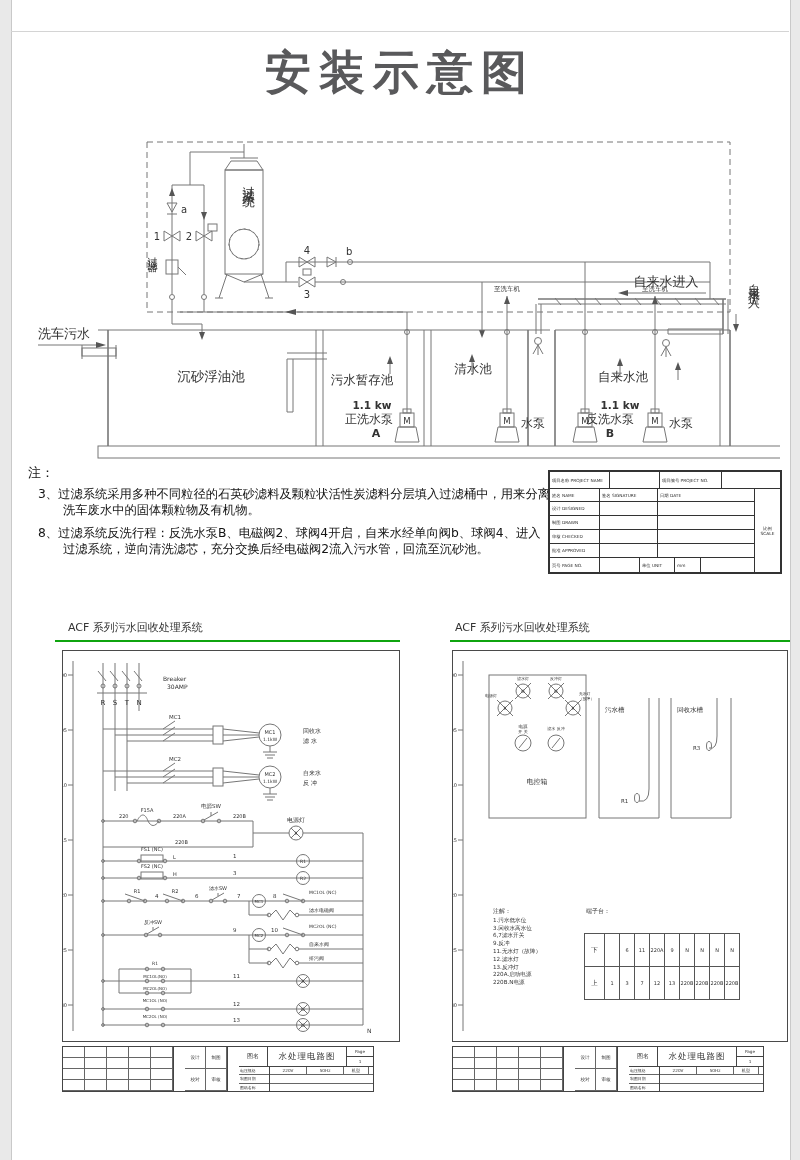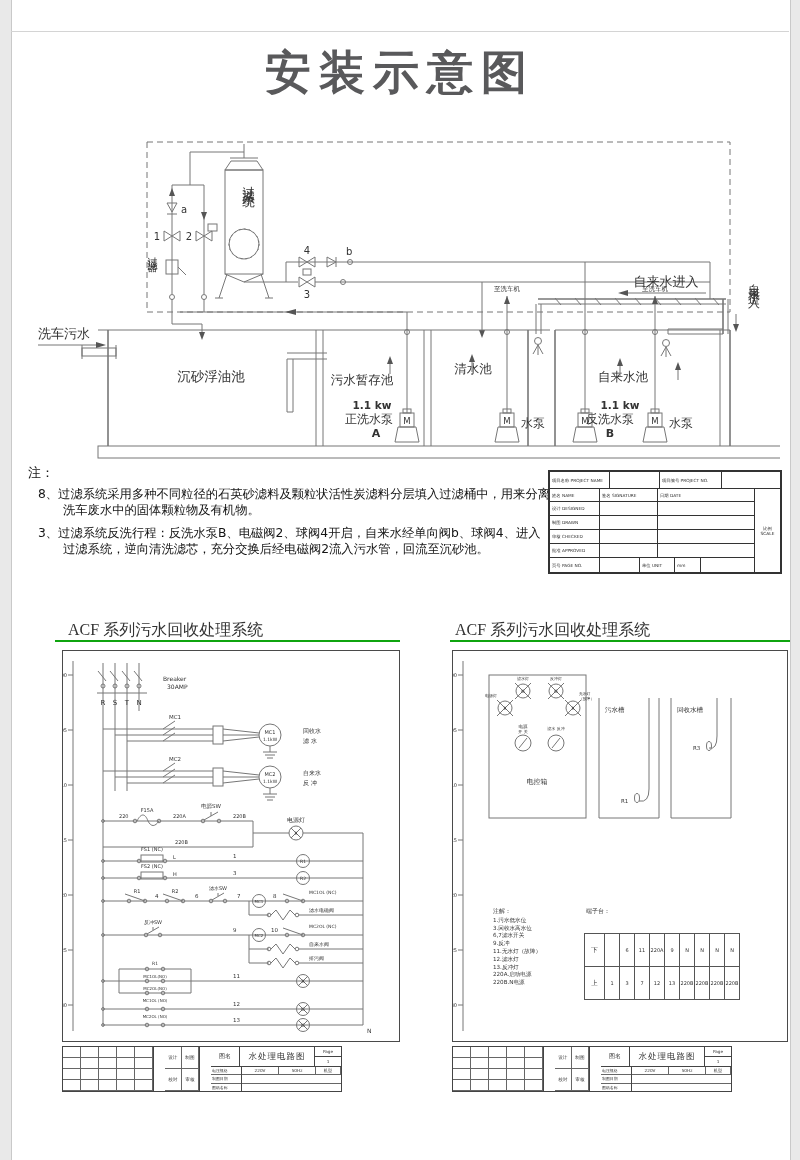--- a/index.html
+++ b/index.html
@@ -25,33 +25,33 @@
   .mtb{position:absolute;left:548px;top:470px;width:234px;height:104px;border:2px solid #333;
        box-sizing:border-box;display:flex;flex-direction:column;color:#222;}
   .mtb .row{display:flex;border-bottom:0.8px solid #333;}
   .mtb .c{border-right:0.8px solid #333;box-sizing:border-box;overflow:hidden;
           display:flex;align-items:center;padding-left:2px;font-size:4.3px;color:#333;}
   .mtb .dwgname{font-size:11.5px;letter-spacing:2px;justify-content:center;color:#222;}
   .mtb .scol{width:26px;display:flex;flex-direction:column;align-items:center;justify-content:center;
              font-size:4.3px;border-left:0.8px solid #333;box-sizing:border-box;}
   .mtb .mid{flex:1;display:flex;flex-direction:column;}
   
-  .cheader{position:absolute;font-size:16px;color:#333;font-family:Liberation Serif, serif;}
+  .cheader{position:absolute;font-size:11px;color:#333;}
   .greenline{position:absolute;height:2px;background:#0fa40f;}
   .pbox{position:absolute;width:338px;height:392px;border:1.6px solid #4a4a4a;box-sizing:border-box;background:#fff;}
   .pbox svg{left:0;top:0;}
   .rp-notes{position:absolute;left:40px;top:256px;font-size:5.6px;line-height:7.8px;color:#333;}
   .rp-notes .t{font-size:6px;margin-bottom:2px;}
   .term-title{position:absolute;left:133px;top:256px;font-size:6px;color:#333;}
   .term{position:absolute;left:131px;top:282px;border-collapse:collapse;}
   .term td{border:0.7px solid #555;width:14px;height:32px;text-align:center;font-size:5px;
            color:#333;padding:0;word-break:break-all;line-height:6px;}
   .term td.lab{width:19px;font-size:6.5px;}
   
-  .ptb{position:absolute;width:280px;height:46px;border:1.2px solid #444;box-sizing:border-box;
+  .ptb{position:absolute;width:312px;height:46px;border:1.2px solid #444;box-sizing:border-box;
        display:flex;background:#fff;color:#333;gap:11px;}
   .ptb .g1{width:110px;border-right:0.8px solid #444;display:grid;
            grid-template-columns:repeat(5,1fr);grid-template-rows:repeat(4,1fr);}
   .ptb .g1 div{border-right:0.5px solid #666;border-bottom:0.5px solid #666;}
   .ptb .g2{width:42px;border-right:0.8px solid #444;display:grid;
            grid-template-columns:1fr 1fr;grid-template-rows:1fr 1fr;}
   .ptb .g2 div{border-right:0.5px solid #666;border-bottom:0.5px solid #666;
                display:flex;align-items:center;justify-content:center;font-size:4.6px;}
   .ptb .g3{flex:1;display:flex;flex-direction:column;}
   .ptb .r1{height:19px;display:flex;border-bottom:0.8px solid #444;}
@@ -254,22 +254,22 @@
     <text x="501" y="299" font-size="12">水泵</text>
     <text class="b" x="600" y="281" font-size="10.5" text-anchor="middle">1.1 kw</text>
     <text x="590" y="295" font-size="12" text-anchor="middle">反洗水泵</text>
     <text class="b" x="590" y="309" font-size="11" text-anchor="middle">B</text>
     <text x="649" y="299" font-size="12">水泵</text>
   </g>
 </svg>
 
 <div class="notes">
   <div class="hd">注：</div>
-  <div class="note">8、过滤系统采用多种不同粒径的石英砂滤料及颗粒状活性炭滤料分层填入过滤桶中，用来分离洗车废水中的固体颗粒物及有机物。</div>
-  <div class="note">3、过滤系统反洗行程：反洗水泵B、电磁阀2、球阀4开启，自来水经单向阀b、球阀4、进入过滤系统，逆向清洗滤芯，充分交换后经电磁阀2流入污水管，回流至沉砂池。</div>
+  <div class="note">3、过滤系统采用多种不同粒径的石英砂滤料及颗粒状活性炭滤料分层填入过滤桶中，用来分离洗车废水中的固体颗粒物及有机物。</div>
+  <div class="note">8、过滤系统反洗行程：反洗水泵B、电磁阀2、球阀4开启，自来水经单向阀b、球阀4、进入过滤系统，逆向清洗滤芯，充分交换后经电磁阀2流入污水管，回流至沉砂池。</div>
 </div>
 
 <div class="mtb">
   <div class="row" style="height:16px">
     <div class="c" style="width:60px">项目名称  PROJECT NAME</div>
     <div class="c" style="width:50px"></div>
     <div class="c" style="width:62px">项目编号 PROJECT NO.</div>
     <div class="c" style="flex:1;border-right:none"></div>
   </div>
   <div style="flex:1;display:flex">

